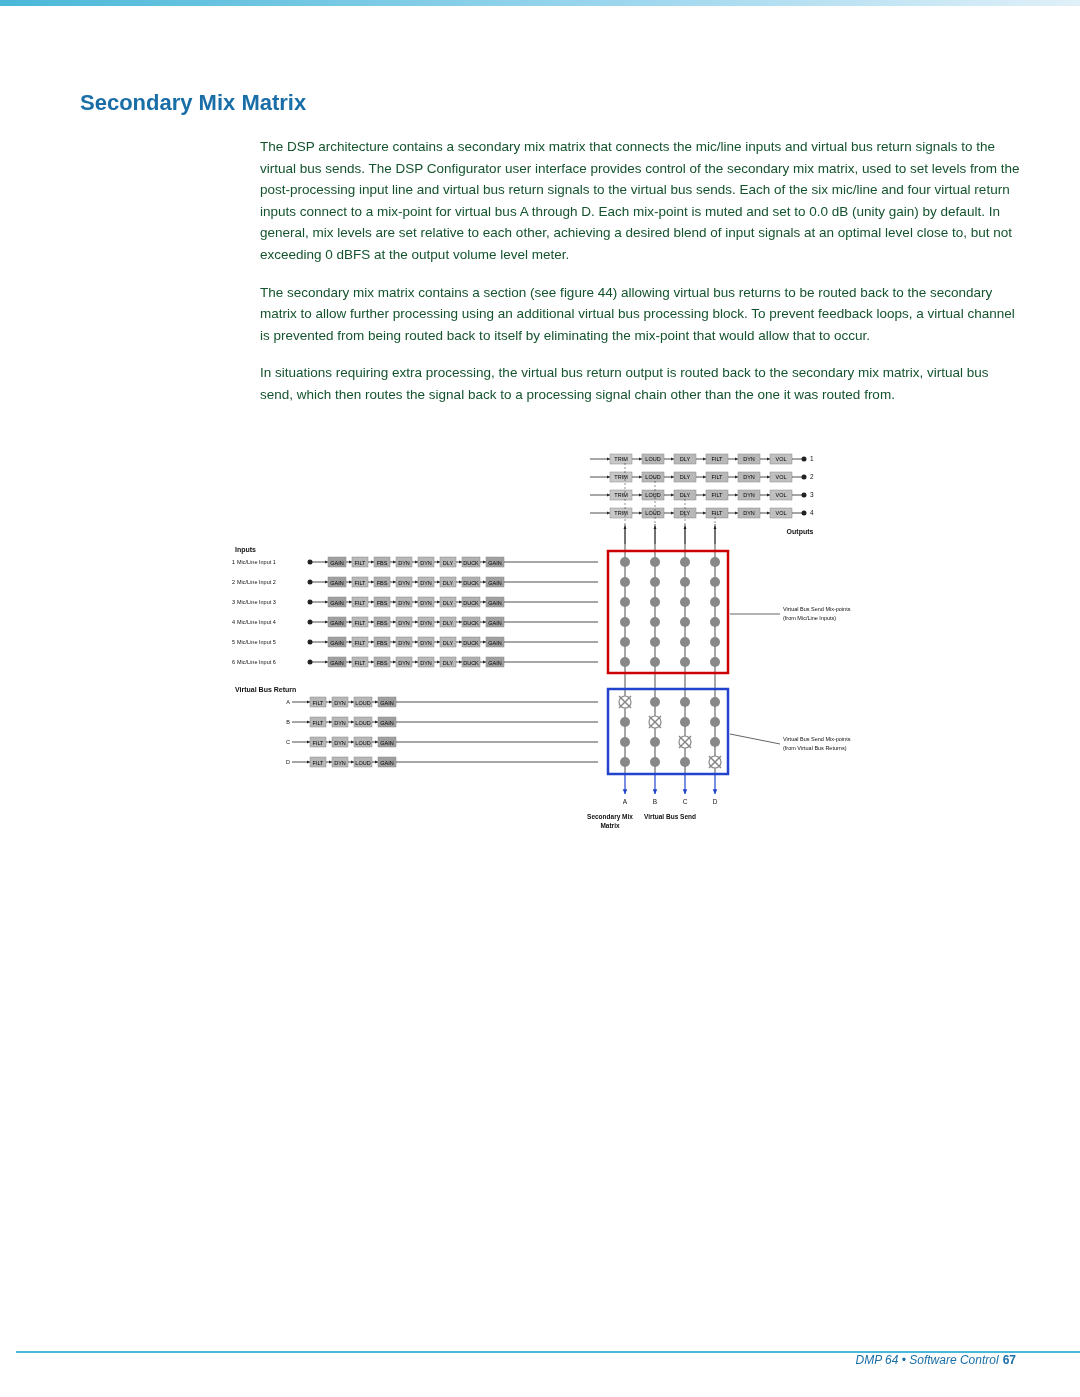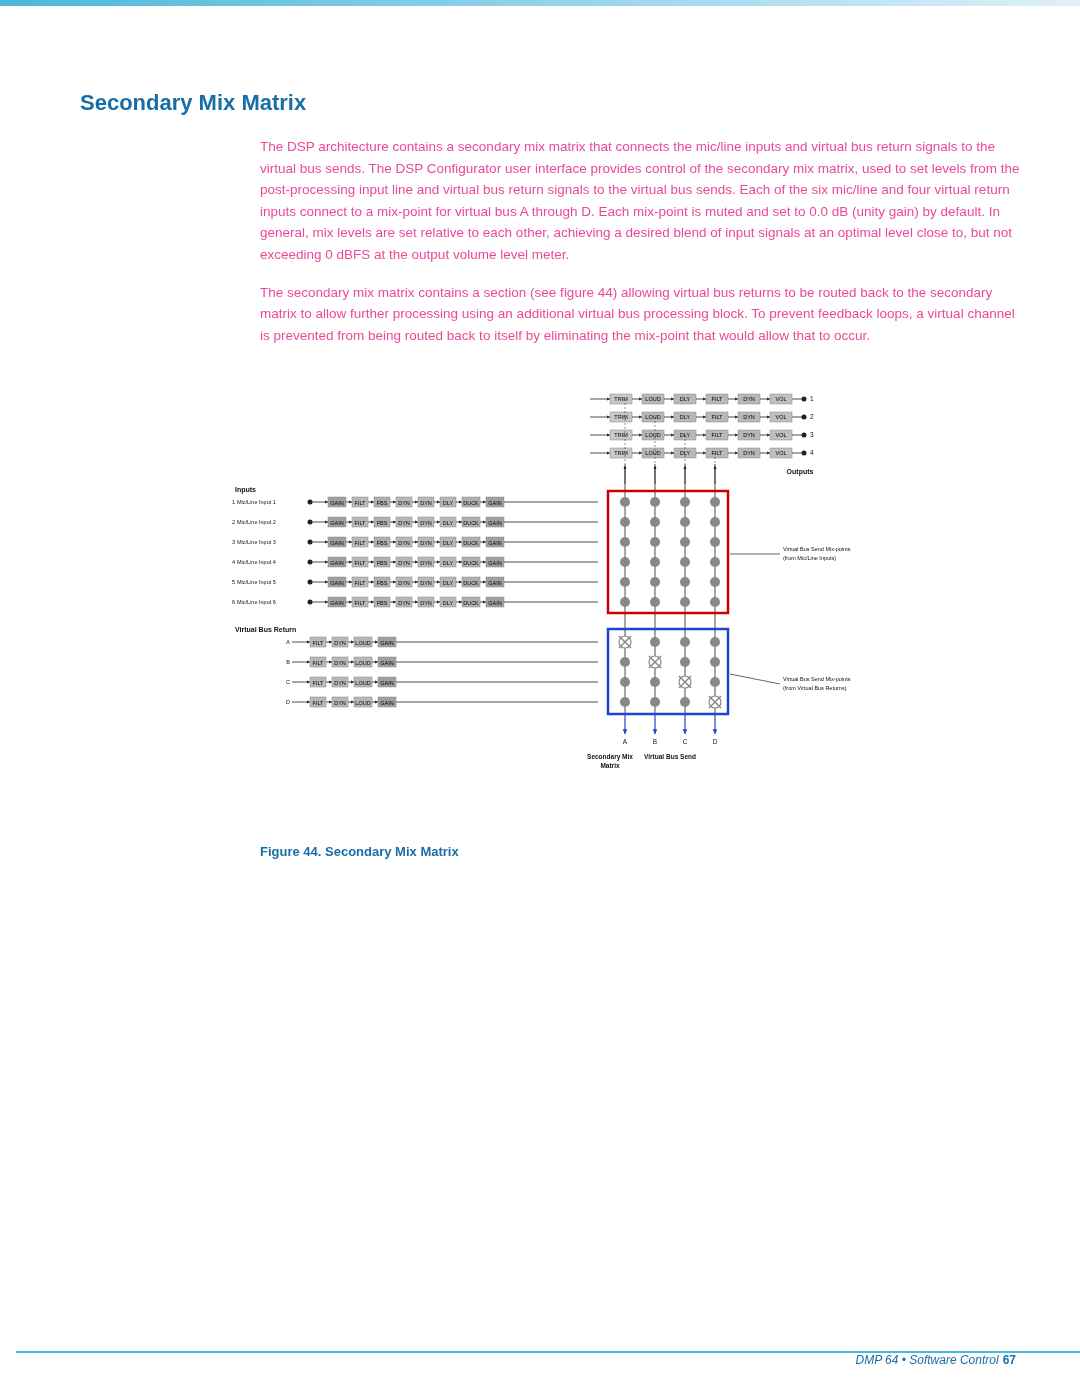--- a/index.html
+++ b/index.html
@@ -29,21 +29,21 @@
     .page-title {
       font-size: 22px;
       font-weight: bold;
       color: #1a6ea8;
       margin-bottom: 20px;
       margin-top: 30px;
     }
     .body-text {
       font-size: 13.5px;
       line-height: 1.6;
-      color: #ec4899;
+      color: #14532d;
       margin-bottom: 16px;
       max-width: 820px;
       margin-left: 180px;
     }
     .figure-container {
       margin: 28px auto;
       position: relative;
       width: 780px;
       margin-left: 100px;
     }
@@ -132,20 +132,21 @@
 </head>
 <body>
 
 <div class="page-container">
   <div class="top-accent"></div>
 
   <h1 class="page-title">Secondary Mix Matrix</h1>
 
   <p class="body-text">The DSP architecture contains a secondary mix matrix that connects the mic/line inputs and virtual bus return signals to the virtual bus sends. The DSP Configurator user interface provides control of the secondary mix matrix, used to set levels from the post-processing input line and virtual bus return signals to the virtual bus sends. Each of the six mic/line and four virtual return inputs connect to a mix-point for virtual bus A through D. Each mix-point is muted and set to 0.0 dB (unity gain) by default. In general, mix levels are set relative to each other, achieving a desired blend of input signals at an optimal level close to, but not exceeding 0 dBFS at the output volume level meter.</p>
   <p class="body-text">The secondary mix matrix contains a section (see figure 44) allowing virtual bus returns to be routed back to the secondary matrix to allow further processing using an additional virtual bus processing block. To prevent feedback loops, a virtual channel is prevented from being routed back to itself by eliminating the mix-point that would allow that to occur.</p>
+  <p class="body-text">In situations requiring extra processing, the virtual bus return output is routed back to the secondary mix matrix, virtual bus send, which then routes the signal back to a processing signal chain other than the one it was routed from.</p>
 
   <div class="figure-container">
     <svg class="diagram-svg" viewBox="0 0 780 460" xmlns="http://www.w3.org/2000/svg">
 
       <defs>
         <marker id="arr" markerWidth="5" markerHeight="5" refX="4" refY="2" orient="auto">
           <path d="M0,0 L4,2 L0,4 Z" fill="#222"></path>
         </marker>
         <marker id="arr-sm" markerWidth="4" markerHeight="4" refX="3" refY="2" orient="auto">
           <path d="M0,0 L3,2 L0,4 Z" fill="#444" style="fill:#444"></path>
@@ -613,22 +614,19 @@
       <line x1="550" y1="180" x2="600" y2="180" stroke="#222" stroke-width="0.7"></line>
       <text x="603" y="177" class="small-label">Virtual Bus Send Mix-points</text>
       <text x="603" y="186" class="small-label">(from Mic/Line Inputs)</text>
 
       <line x1="550" y1="300" x2="600" y2="310" stroke="#222" stroke-width="0.7"></line>
       <text x="603" y="307" class="small-label">Virtual Bus Send Mix-points</text>
       <text x="603" y="316" class="small-label">(from Virtual Bus Returns)</text>
 
     </svg>
 
-    <p class="figure-caption">
-      <span>Figure 44.   Secondary Mix Matrix</span>
-    </p>
   </div>
 
   <div class="footer">
     <span class="footer-text">DMP 64 • Software Control</span>
     <span class="footer-page">67</span>
   </div>
 </div>
 
 </body></html>

